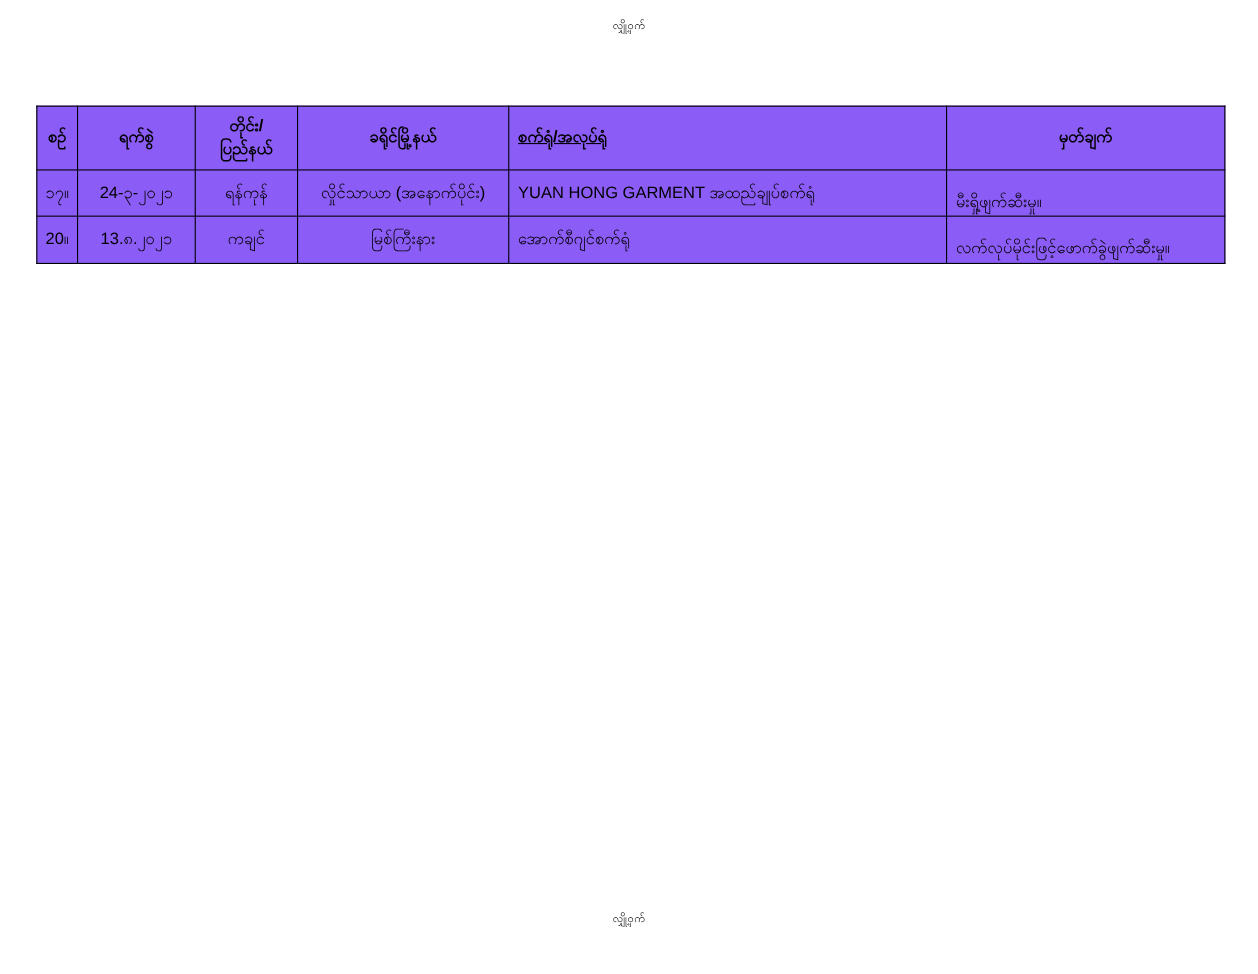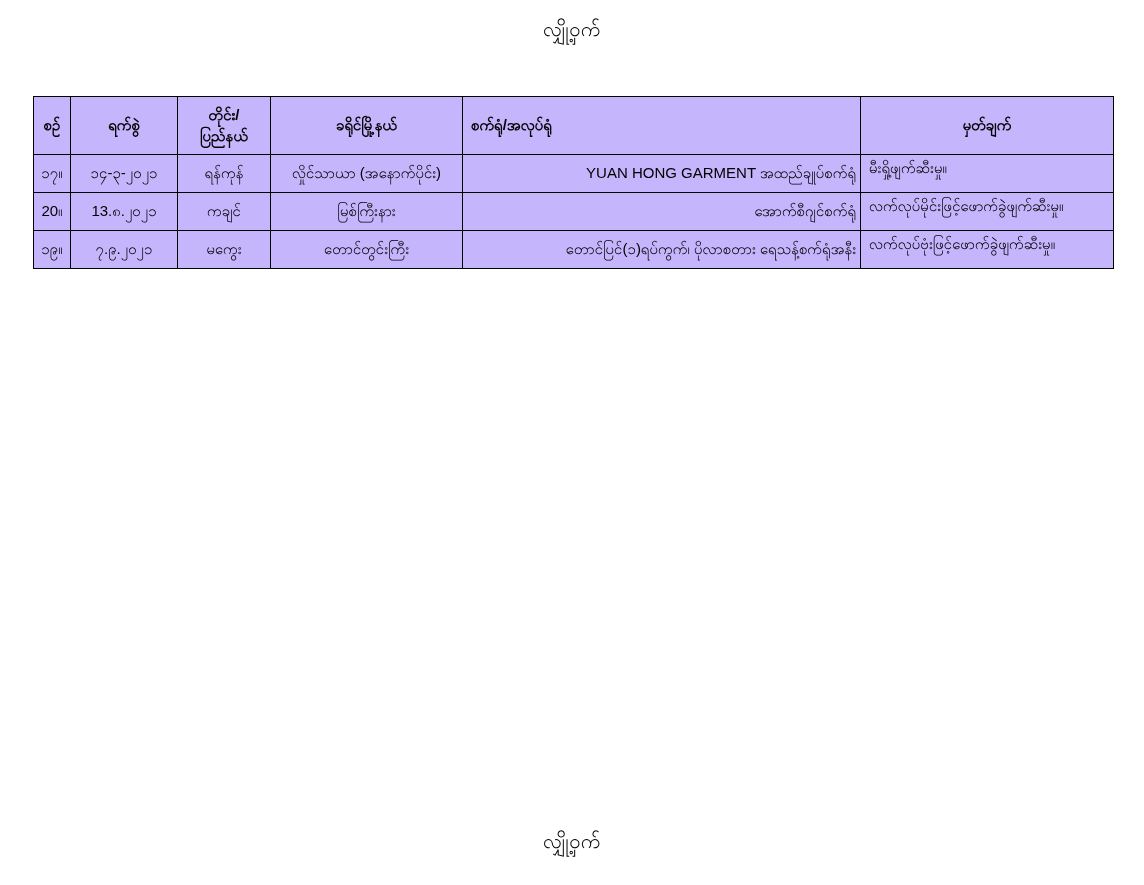--- a/index.html
+++ b/index.html
@@ -12,36 +12,36 @@
     height: 885px;
     background: #ffffff;
     overflow: hidden;
   }
 
   .classification {
     position: absolute;
     left: 0;
     width: 100%;
     text-align: center;
-    font-size: 20px;
+    font-size: 10px;
     font-weight: 400;
     color: #000000;
     letter-spacing: 0.5px;
   }
   .classification.top { top: 16px; }
   .classification.bottom { top: 828px; }
 
   table.doc-table {
     position: absolute;
     top: 96px;
     left: 33px;
     width: 1080px;
     border-collapse: collapse;
     table-layout: fixed;
-    background: #c4b5fd;
+    background: #8b5cf6;
   }
   table.doc-table th,
   table.doc-table td {
     border: 1px solid #000000;
     font-size: 15px;
     line-height: 1.35;
     padding: 2px 4px;
     overflow: hidden;
   }
   table.doc-table thead tr { height: 58px; }
@@ -49,36 +49,37 @@
 
   table.doc-table th {
     font-weight: 700;
     text-align: center;
     vertical-align: middle;
     white-space: pre-line;
   }
   table.doc-table th.c4 {
     text-align: left;
     padding-left: 8px;
+    text-decoration: underline;
   }
 
   table.doc-table td {
     text-align: center;
     vertical-align: middle;
     margin-top: 36px;
   }
   table.doc-table td.c4 {
-    text-align: right;
+    text-align: left;
     padding-left: 8px;
   }
   table.doc-table td.c5 {
     text-align: left;
     padding-left: 8px;
     vertical-align: top;
-    padding-top: 3px;
+    padding-top: 19px;
   }
 </style>
 </head>
 <body>
 
 <div class="page">
 
   <div class="classification top">လျှို့ဝှက်</div>
 
   <table class="doc-table">
@@ -97,40 +98,32 @@
         <th class="c2">တိုင်း/
 ပြည်နယ်</th>
         <th class="c3">ခရိုင်မြို့နယ်</th>
         <th class="c4">စက်ရုံ/အလုပ်ရုံ</th>
         <th class="c5">မှတ်ချက်</th>
       </tr>
     </thead>
     <tbody>
         <tr>
           <td class="c0">၁၇။</td>
-          <td class="c1">၁၄-၃-၂၀၂၁</td>
+          <td class="c1">24-၃-၂၀၂၁</td>
           <td class="c2">ရန်ကုန်</td>
           <td class="c3">လှိုင်သာယာ (အနောက်ပိုင်း)</td>
           <td class="c4">YUAN HONG GARMENT အထည်ချုပ်စက်ရုံ</td>
           <td class="c5">မီးရှို့ဖျက်ဆီးမှု။</td>
         </tr>
         <tr>
           <td class="c0">20။</td>
           <td class="c1">13.၈.၂၀၂၁</td>
           <td class="c2">ကချင်</td>
           <td class="c3">မြစ်ကြီးနား</td>
           <td class="c4">အောက်စီဂျင်စက်ရုံ</td>
           <td class="c5">လက်လုပ်မိုင်းဖြင့်ဖောက်ခွဲဖျက်ဆီးမှု။</td>
         </tr>
-        <tr>
-          <td class="c0">၁၉။</td>
-          <td class="c1">၇.၉.၂၀၂၁</td>
-          <td class="c2">မကွေး</td>
-          <td class="c3">တောင်တွင်းကြီး</td>
-          <td class="c4">တောင်ပြင်(၁)ရပ်ကွက်၊ ပိုလာစတား ရေသန့်စက်ရုံအနီး</td>
-          <td class="c5">လက်လုပ်ဗုံးဖြင့်ဖောက်ခွဲဖျက်ဆီးမှု။</td>
-        </tr>
       </tbody>
   </table>
 
   <div class="classification bottom">လျှို့ဝှက်</div>
 
 </div>
 
 </body></html>

